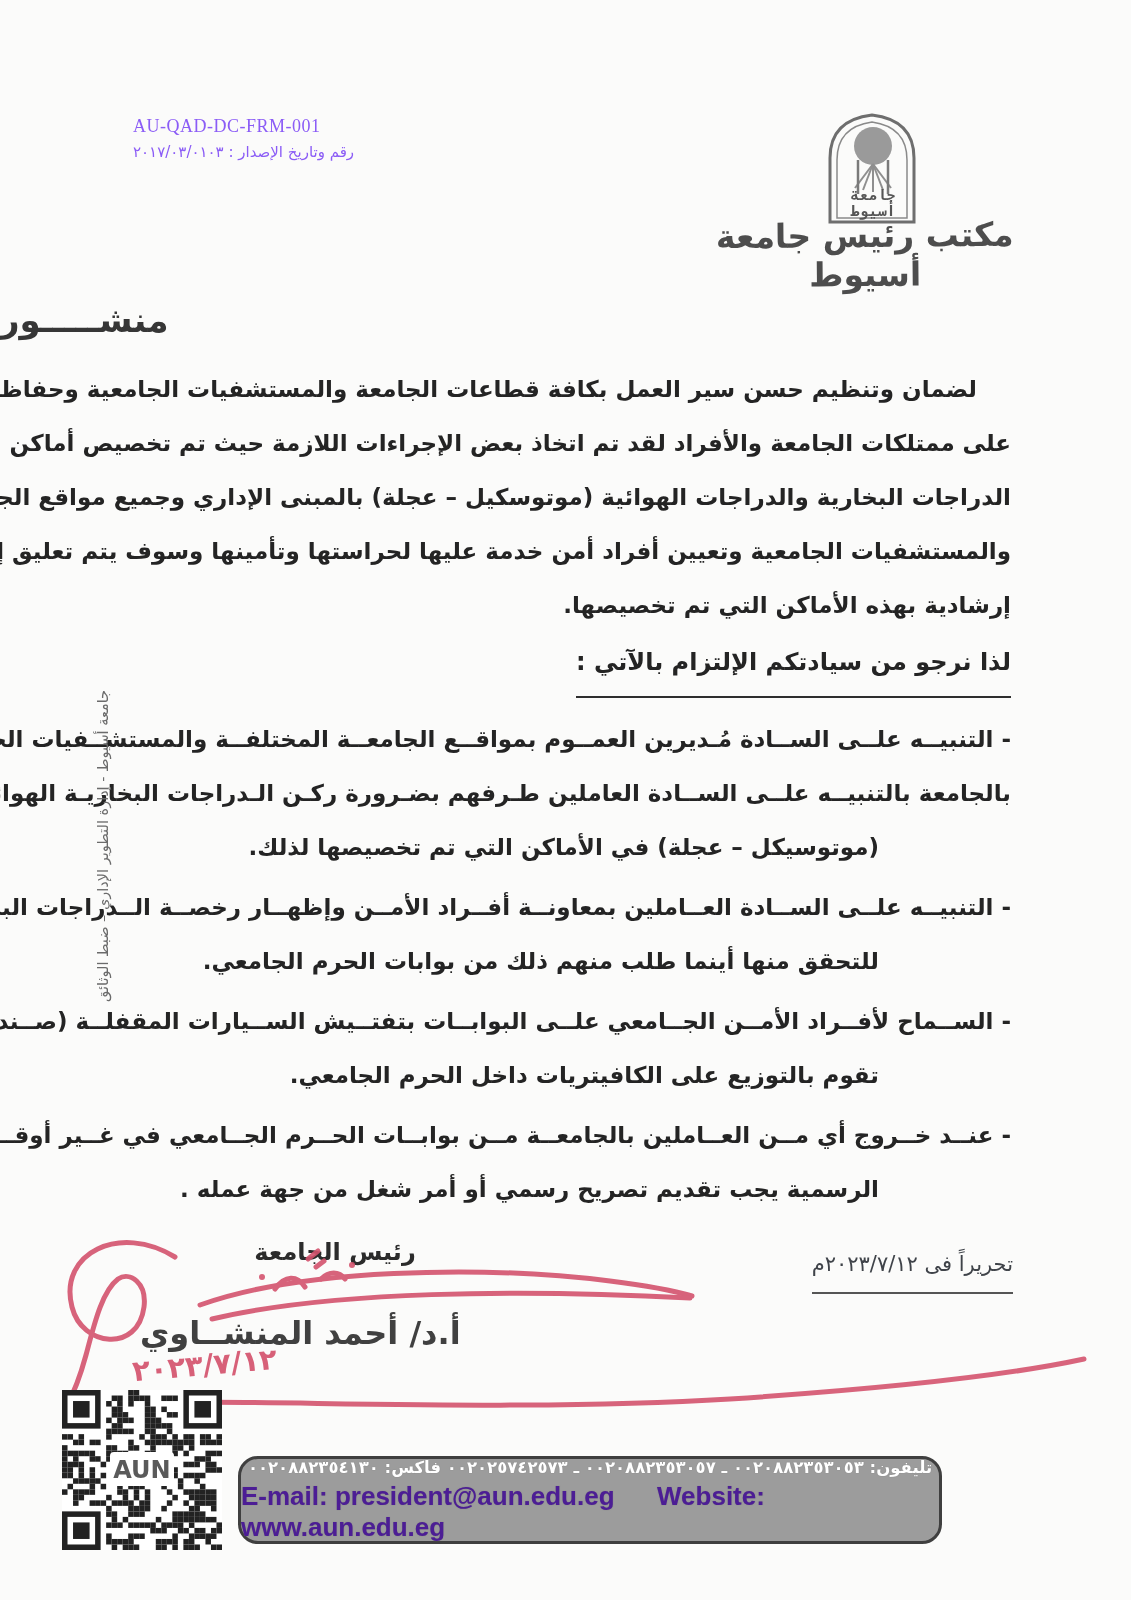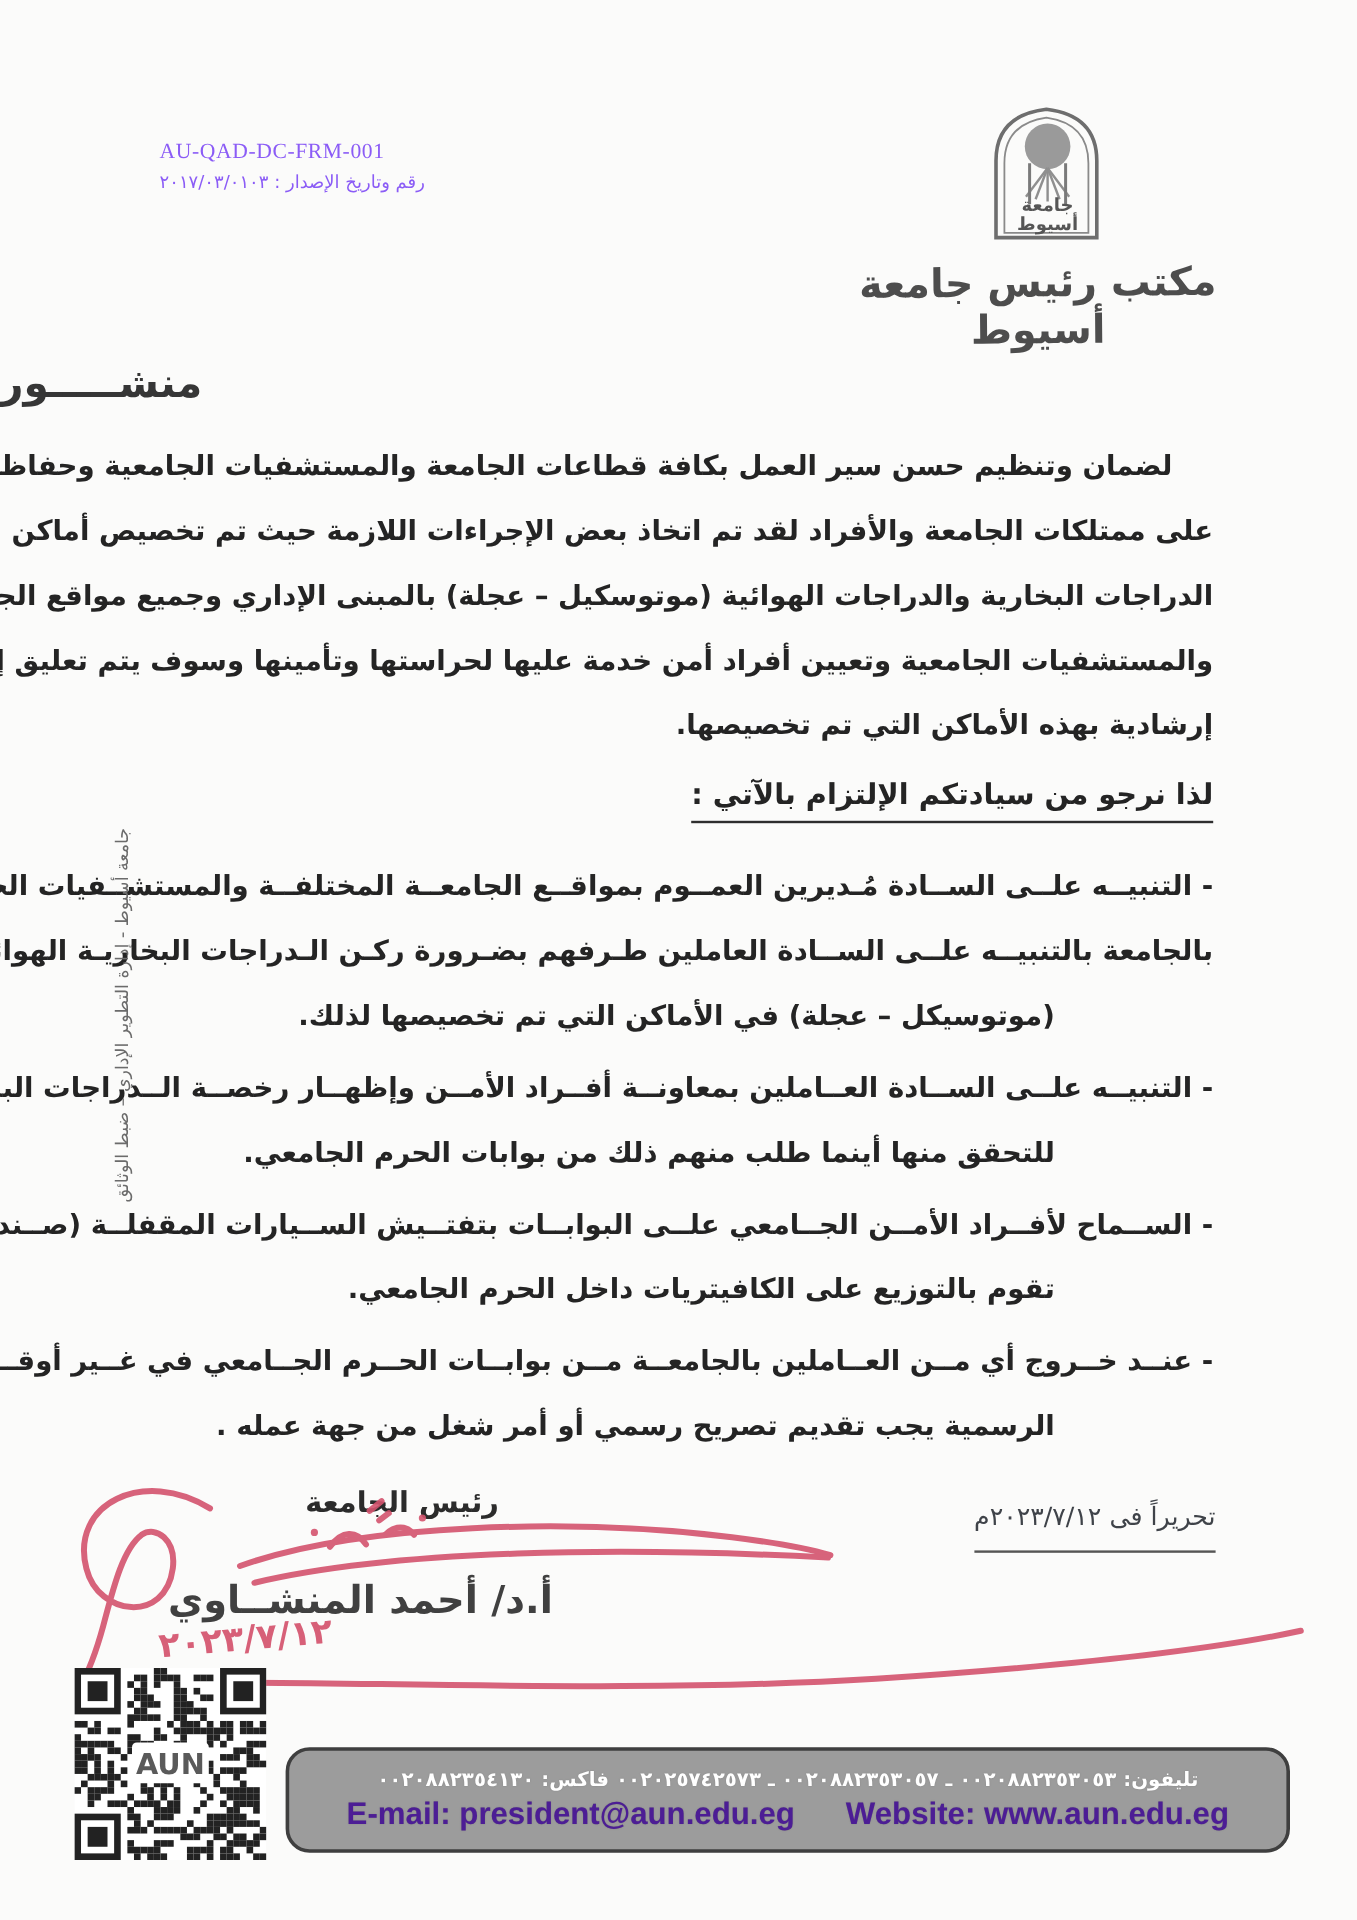--- a/index.html
+++ b/index.html
@@ -10,21 +10,21 @@
     color:#242424;overflow:hidden;
   }
   .page{position:absolute;inset:0;}
 
   
   .form-code{position:absolute;left:133px;top:116px;color:#8b5cf6;}
   .form-code .code{font-family:"Liberation Serif","DejaVu Serif",serif;font-size:18px;letter-spacing:.5px;}
   .form-code .issue{direction:rtl;font-size:15px;margin-top:6px;text-align:right;}
 
   
-  .emblem{position:absolute;left:822px;top:84px;width:100px;height:118px;}
+  .emblem{position:absolute;left:822px;top:108px;width:100px;height:118px;font-family:Liberation Mono, monospace;}
   .office-title{
     position:absolute;left:690px;top:216px;width:350px;
     direction:rtl;text-align:center;font-weight:bold;font-size:33px;color:#4d4d4d;
     transform:rotate(-.5deg);letter-spacing:-1px;
   }
 
   .doc-title{
     position:absolute;left:0;top:300px;width:1131px;text-align:left;
     direction:rtl;font-weight:bold;font-size:34px;color:#363636;letter-spacing:1px;
   }
@@ -32,21 +32,21 @@
   
   .body-text{direction:rtl;font-weight:bold;font-size:23px;line-height:54px;color:#242424;}
   .intro{position:absolute;right:120px;top:362px;width:902px;}
   .jline{text-align:justify;text-align-last:justify;white-space:nowrap;}
   .p-first{padding-right:34px;}
   .p-end{text-align:right;text-align-last:right;}
 
   .directive{
     position:absolute;right:120px;top:648px;direction:rtl;
     font-weight:bold;font-size:24px;color:#242424;
-    border-bottom:2.5px solid #2e2e2e;padding-bottom:8px;
+    border-bottom:2.5px solid #2e2e2e;padding-bottom:20px;
   }
 
   .bullets{position:absolute;right:120px;top:712px;width:902px;}
   .bullet{margin-bottom:6px;}
   .b-end{text-align:left;text-align-last:right;padding-right:132px;}
 
   
   .sig-role{position:absolute;left:250px;top:1238px;width:170px;direction:rtl;text-align:center;
     font-weight:bold;font-size:24px;color:#2b2b2b;}
   .sig-name{position:absolute;left:140px;top:1314px;direction:rtl;
@@ -68,21 +68,21 @@
     position:absolute;left:95px;top:1012px;width:332px;
     transform:rotate(-90deg);transform-origin:top left;
     direction:rtl;text-align:center;font-size:14.5px;color:#6b6b6b;white-space:nowrap;
   }
 
   
   .qr{position:absolute;left:62px;top:1390px;width:160px;height:160px;}
 
   
   .footer-bar{
-    position:absolute;left:238px;top:1456px;width:837px;height:88px;
+    position:absolute;left:238px;top:1456px;width:704px;height:88px;
     background:var(--footer-bg,#9c9c9c);border:3px solid var(--footer-border,#3f3f3f);
     border-radius:20px;box-sizing:border-box;
     display:flex;flex-direction:column;justify-content:center;align-items:center;gap:4px;
   }
   .footer-phones{direction:rtl;color:#fff;font-weight:bold;font-size:16.5px;
     font-family:"DejaVu Sans",sans-serif;text-shadow:0 0 1px #777;}
   .footer-web{direction:ltr;color:#4c1d95;font-weight:bold;font-size:26px;
     font-family:Liberation Sans, sans-serif;text-shadow:0 0 1px #777;}
   .footer-web .gap{display:inline-block;width:28px;}
 </style>

